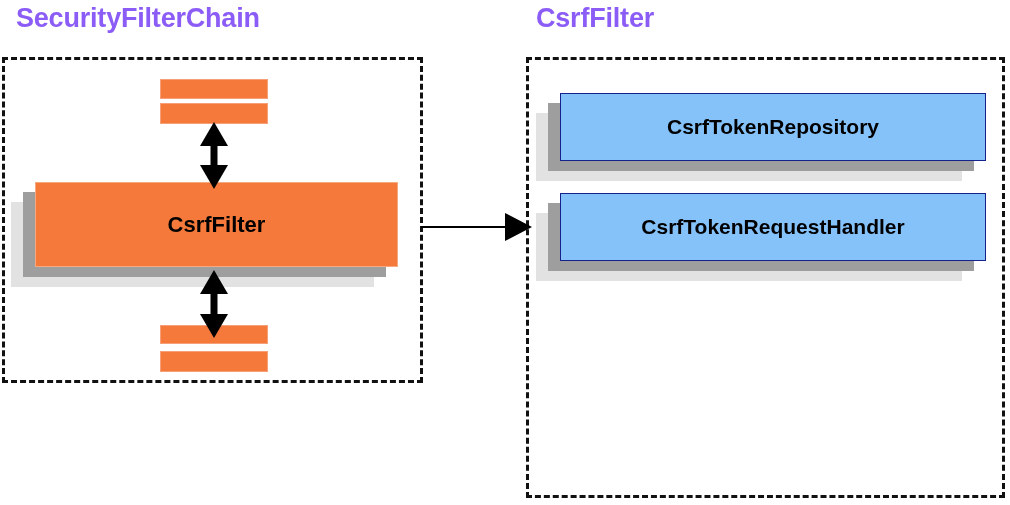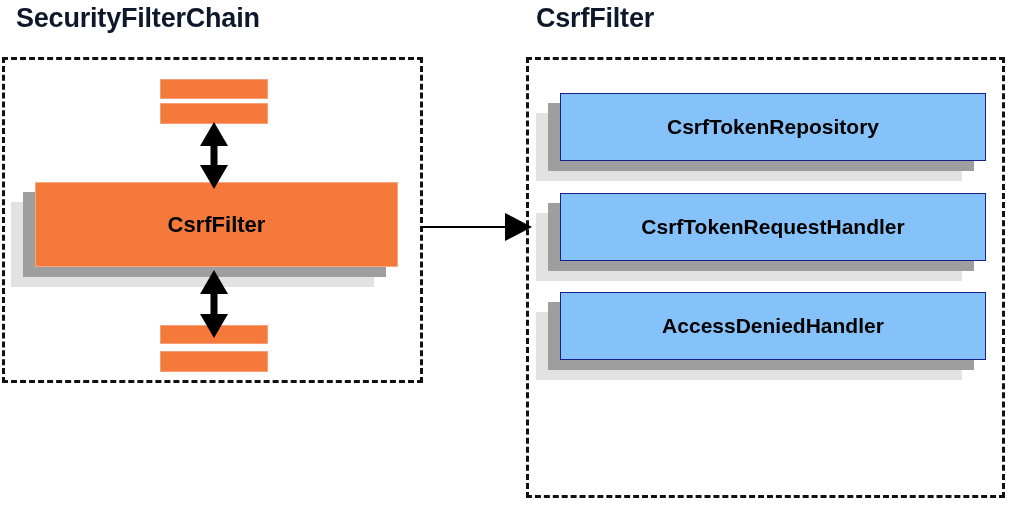--- a/index.html
+++ b/index.html
@@ -19,21 +19,21 @@
     overflow: hidden;
   }
 
   
   .panel-title {
     position: absolute;
     font-family: "Liberation Sans", sans-serif;
     font-weight: bold;
     font-size: 27px;
     line-height: 30px;
-    color: #0f172a;
+    color: #8b5cf6;
     white-space: nowrap;
     letter-spacing: -0.2px;
   }
   #title-left  { left: 16px;  top: 3px; }
   #title-right { left: 536px; top: 3px; }
 
   
   .dashed-group {
     position: absolute;
     border: 3px dashed #111111;
@@ -142,25 +142,20 @@
     <div class="shadow-near"></div>
     <div class="face">CsrfTokenRequestHandler</div>
   </div>
 
   <div class="shadow-box node-blue" style="left:560px; top:93px; width:426px; height:68px;">
     <div class="shadow-far"></div>
     <div class="shadow-near"></div>
     <div class="face">CsrfTokenRepository</div>
   </div>
 
-  <div class="shadow-box node-blue" style="left:560px; top:292px; width:426px; height:68px;">
-    <div class="shadow-far"></div>
-    <div class="shadow-near"></div>
-    <div class="face">AccessDeniedHandler</div>
-  </div>
 
 
   <svg class="arrow-layer" viewBox="0 0 1010 505">
 
     <g>
       <line x1="214" y1="132" x2="214" y2="180" stroke="#000000" stroke-width="7"></line>
       <polygon points="214,122 200,146 228,146" fill="#000000"></polygon>
       <polygon points="214,189 200,165 228,165" fill="#000000"></polygon>
     </g>
 

